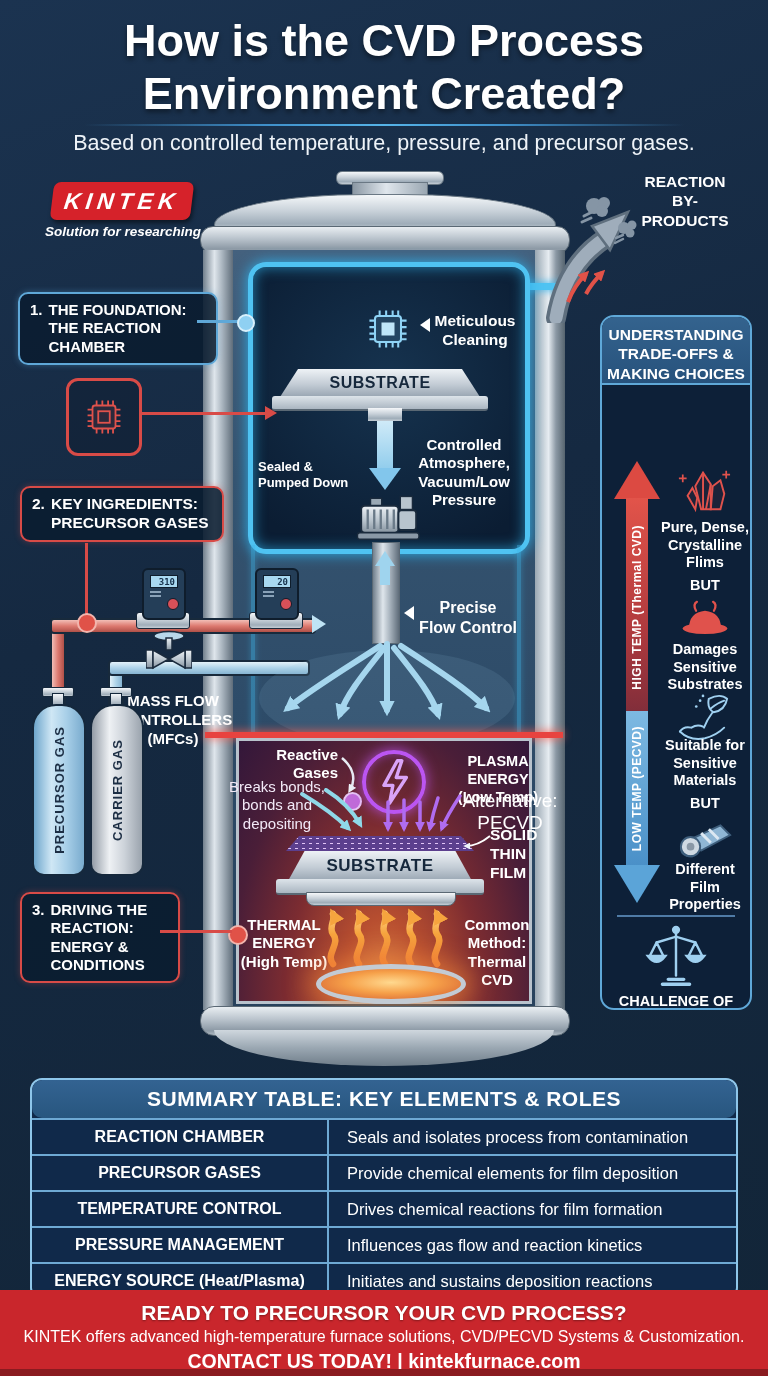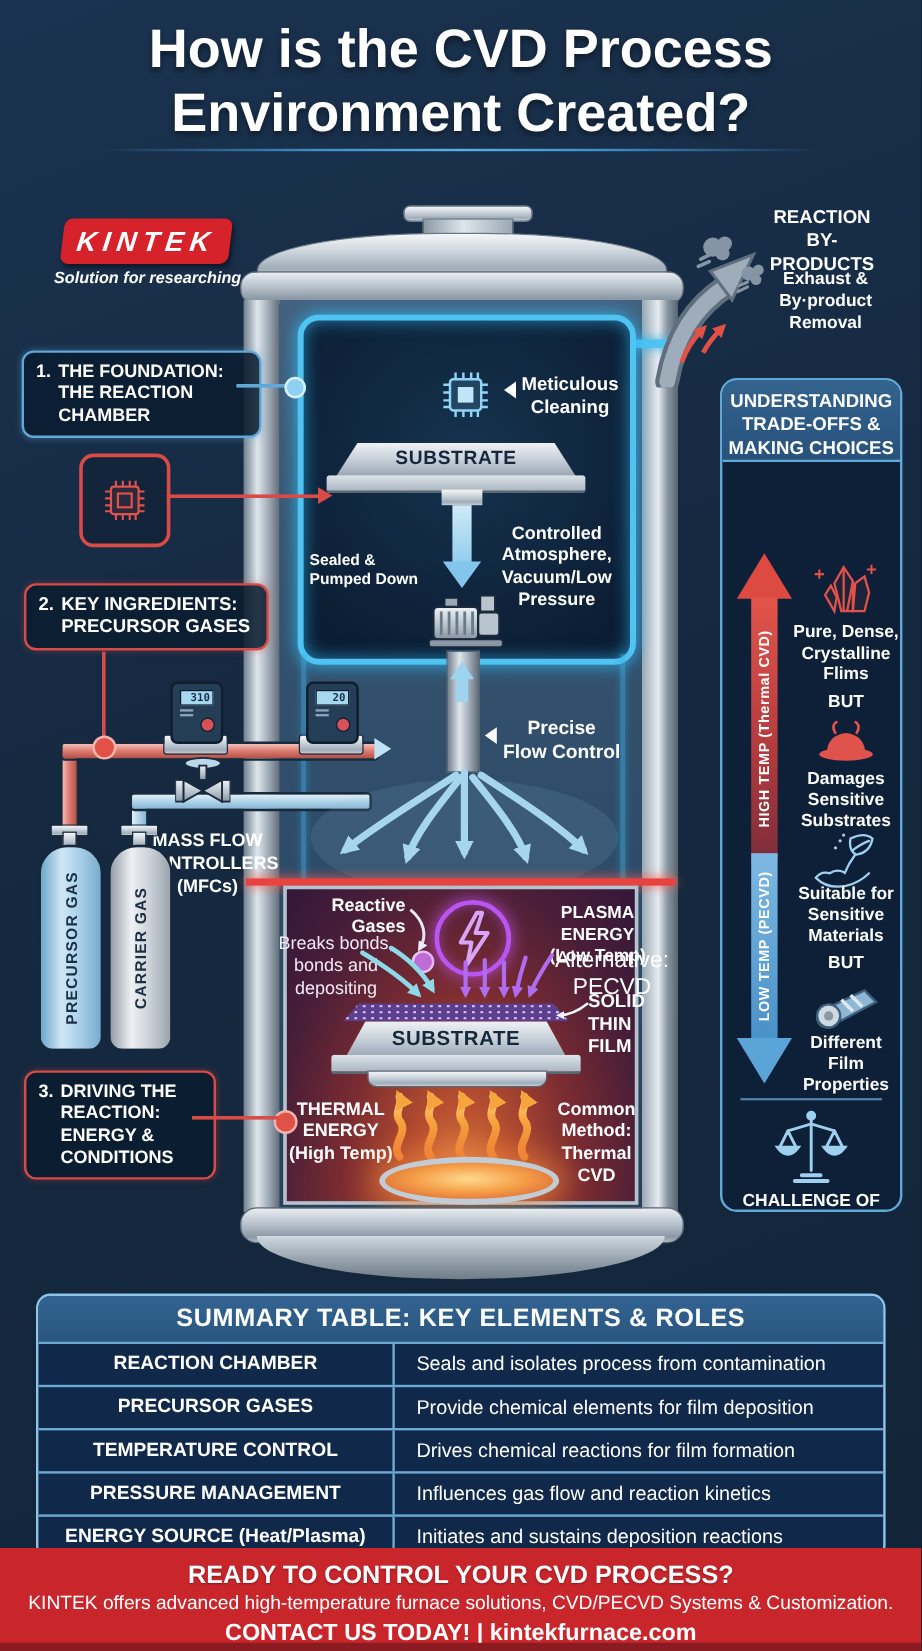--- a/index.html
+++ b/index.html
@@ -75,20 +75,21 @@
         </marker>
       <marker id="ahr" viewBox="0 0 10 10" refX="6" refY="5" markerWidth="2.8" markerHeight="2.8" orient="auto">
           <path d="M0 0L10 5L0 10z" fill="#e05248"></path>
         </marker>
     </defs>
   </svg>
 
   <div class="abs ctr b pre" style="left:0;top:14px;width:768px;font-size:45px;line-height:1.18;text-shadow:0 3px 5px rgba(0,0,0,.45);">How is the CVD Process
 Environment Created?</div>
   <div class="abs" style="left:84px;top:124px;width:600px;height:2px;background:linear-gradient(90deg,transparent,#3f8fc9 30%,#56b4e8 50%,#3f8fc9 70%,transparent);"></div>
+  <div class="abs ctr" style="left:0;top:131px;width:768px;font-size:21.5px;color:#eef3f8;">Based on controlled temperature, pressure, and precursor gases.</div>
 
   <div class="abs" style="left:52px;top:182px;width:140px;height:38px;
        background:#d6222a;border-radius:7px;transform:skewX(-7deg);box-shadow:2px 3px 4px rgba(0,0,0,.5);
        display:flex;align-items:center;justify-content:center;">
     <span class="b" style="font-style:italic;font-size:23px;letter-spacing:5px;">KINTEK</span>
   </div>
   <div class="abs b" style="left:28px;top:224px;width:190px;text-align:center;font-style:italic;font-size:13.5px;">Solution for researching</div>
 
   <div class="abs silver" style="left:336px;top:171px;width:106px;height:12px;border-radius:6px;border:1px solid #6a7884;"></div>
   <div class="abs" style="left:352px;top:182px;width:74px;height:15px;background:linear-gradient(90deg,#8b98a4,#dfe6ec 45%,#9aa7b2);border:1px solid #6a7884;"></div>
@@ -115,23 +116,20 @@
       </g>
     <g fill="#8595a5">
         <circle cx="46" cy="34" r="6"></circle>
         <circle cx="54" cy="31" r="4.5"></circle>
         <circle cx="52" cy="39" r="4.5"></circle>
       <path d="M38 44 l7 -3 M37 49 l8 -4" stroke="#8595a5" stroke-width="2.5" stroke-linecap="round"></path>
       </g>
   </svg>
   <div class="abs ctr b pre" style="left:630px;top:172px;width:110px;font-size:15.5px;line-height:1.25;">REACTION
 BY-PRODUCTS</div>
-  <div class="abs ctr b pre" style="left:642px;top:224px;width:92px;font-size:14.5px;line-height:1.25;">Exhaust &amp;
-By·product
-Removal</div>
 
   <div class="abs" style="left:248px;top:262px;width:272px;height:282px;
        border:5px solid #4fc3f2;border-radius:18px;background:radial-gradient(circle at 50% 40%,#16334f,#0b1d33 85%);
        box-shadow:0 0 14px #2fb0ea, inset 0 0 14px rgba(47,176,234,.7);"></div>
 
   <svg class="abs" style="left:362px;top:303px;width:52px;height:52px;" viewBox="0 0 56 56">
     <g stroke="#8fd4f6" stroke-width="2.2">
       <rect x="14" y="14" width="28" height="28" rx="3" fill="rgba(127,208,245,.15)"></rect>
       <rect x="21" y="21" width="14" height="14" fill="#bfe6f8" stroke="none"></rect>
       <path d="M19 8v6M26 8v6M33 8v6M39 8v6 M19 42v6M26 42v6M33 42v6M39 42v6 M8 19h6M8 26h6M8 33h6M8 39h6 M42 19h6M42 26h6M42 33h6M42 39h6" fill="none"></path>
@@ -241,21 +239,21 @@
   <div class="abs" style="left:205px;top:732px;width:358px;height:6px;background:#e8433f;box-shadow:0 0 10px #ff5c4d;"></div>
   <div class="abs" style="left:236px;top:738px;width:296px;height:266px;border:3px solid #b8c2cc;box-sizing:border-box;
        background:radial-gradient(ellipse at 50% 100%, #e08a4a 0%, #b84f30 22%, #7c2c31 48%, #4a1e38 75%, #33173a 100%);"></div>
 
   <div class="abs b pre" style="left:262px;top:746px;width:76px;text-align:right;font-size:15px;line-height:1.22;">Reactive
 Gases</div>
   <svg class="abs" style="left:338px;top:756px;width:22px;height:40px;" viewBox="0 0 22 40">
     <path d="M4 2 C 16 12, 18 24, 12 34" stroke="#e8eef4" stroke-width="2.5" fill="none" marker-end="url(#ahw)"></path>
   </svg>
   <div class="abs" style="left:343px;top:792px;width:15px;height:15px;border-radius:50%;background:#c06cd8;border:2px solid #e8c8f4;"></div>
-  <div class="abs ctr pre" style="left:212px;top:778px;width:106px;font-size:15px;line-height:1.22;color:#f2e9f7;padding-left:15px;">Breaks bonds,
+  <div class="abs ctr pre" style="left:224px;top:778px;width:106px;font-size:15px;line-height:1.22;color:#f2e9f7;">Breaks bonds,
 bonds and
 depositing</div>
 
   <div class="abs" style="left:362px;top:750px;width:56px;height:56px;border-radius:50%;
        border:4px solid #bb55f2;box-shadow:0 0 14px rgba(187,85,242,.85), inset 0 0 10px rgba(187,85,242,.5);">
     <svg style="width:100%;height:100%;" viewBox="0 0 50 50">
       <path d="M28 6 L16 28 H24 L21 44 L36 21 H27 L32 6 Z" fill="none" stroke="#d9a4f8" stroke-width="3" stroke-linejoin="round"></path>
     </svg>
   </div>
   <div class="abs ctr b pre" style="left:448px;top:752px;width:100px;font-size:14.5px;line-height:1.25;">PLASMA ENERGY
@@ -444,21 +442,21 @@
         </g>
       </svg>
       <div class="abs ctr b pre" style="left:10px;top:608px;width:128px;font-size:14.5px;line-height:1.22;">CHALLENGE OF
 UNIFORMITY:</div>
 
     </div>
   </div>
 
   <div class="abs" style="left:30px;top:1078px;width:708px;
        border:2.5px solid #8ec6ea;border-radius:12px;overflow:hidden;background:#10294a;box-sizing:border-box;">
-    <div class="ctr b" style="height:38px;line-height:38px;font-size:21px;background:linear-gradient(180deg,#336392,#28567f);letter-spacing:.5px;">SUMMARY TABLE: KEY ELEMENTS &amp; ROLES</div>
+    <div class="ctr b" style="height:38px;line-height:38px;font-size:21px;background:linear-gradient(180deg,#336392,#28567f);letter-spacing:.5px;border-radius:10px;">SUMMARY TABLE: KEY ELEMENTS &amp; ROLES</div>
     <div class="trow">
       <div class="tkey">REACTION CHAMBER</div>
       <div class="tval">Seals and isolates process from contamination</div>
     </div>
     <div class="trow">
       <div class="tkey">PRECURSOR GASES</div>
       <div class="tval">Provide chemical elements for film deposition</div>
     </div>
     <div class="trow">
       <div class="tkey">TEMPERATURE CONTROL</div>
@@ -468,19 +466,19 @@
       <div class="tkey">PRESSURE MANAGEMENT</div>
       <div class="tval">Influences gas flow and reaction kinetics</div>
     </div>
     <div class="trow">
       <div class="tkey">ENERGY SOURCE (Heat/Plasma)</div>
       <div class="tval">Initiates and sustains deposition reactions</div>
     </div>
   </div>
 
   <div class="abs" style="left:0;top:1290px;width:768px;height:86px;background:#c9262c;">
-    <div class="ctr b" style="padding-top:11px;font-size:21px;text-shadow:0 1px 2px rgba(0,0,0,.35);">READY TO CONTROL YOUR CVD PROCESS?</div>
+    <div class="ctr b" style="padding-top:11px;font-size:21px;text-shadow:0 1px 2px rgba(0,0,0,.35);">READY TO PRECURSOR YOUR CVD PROCESS?</div>
     <div class="ctr" style="padding-top:3px;font-size:16px;color:#ffffff;">KINTEK offers advanced high-temperature furnace solutions, CVD/PECVD Systems &amp; Customization.</div>
     <div class="ctr b" style="padding-top:4px;font-size:19.5px;">CONTACT US TODAY! | kintekfurnace.com</div>
   </div>
   <div class="abs" style="left:0;top:1369px;width:768px;height:7px;background:#8a1b20;"></div>
 
 </div>
 
 </body></html>

